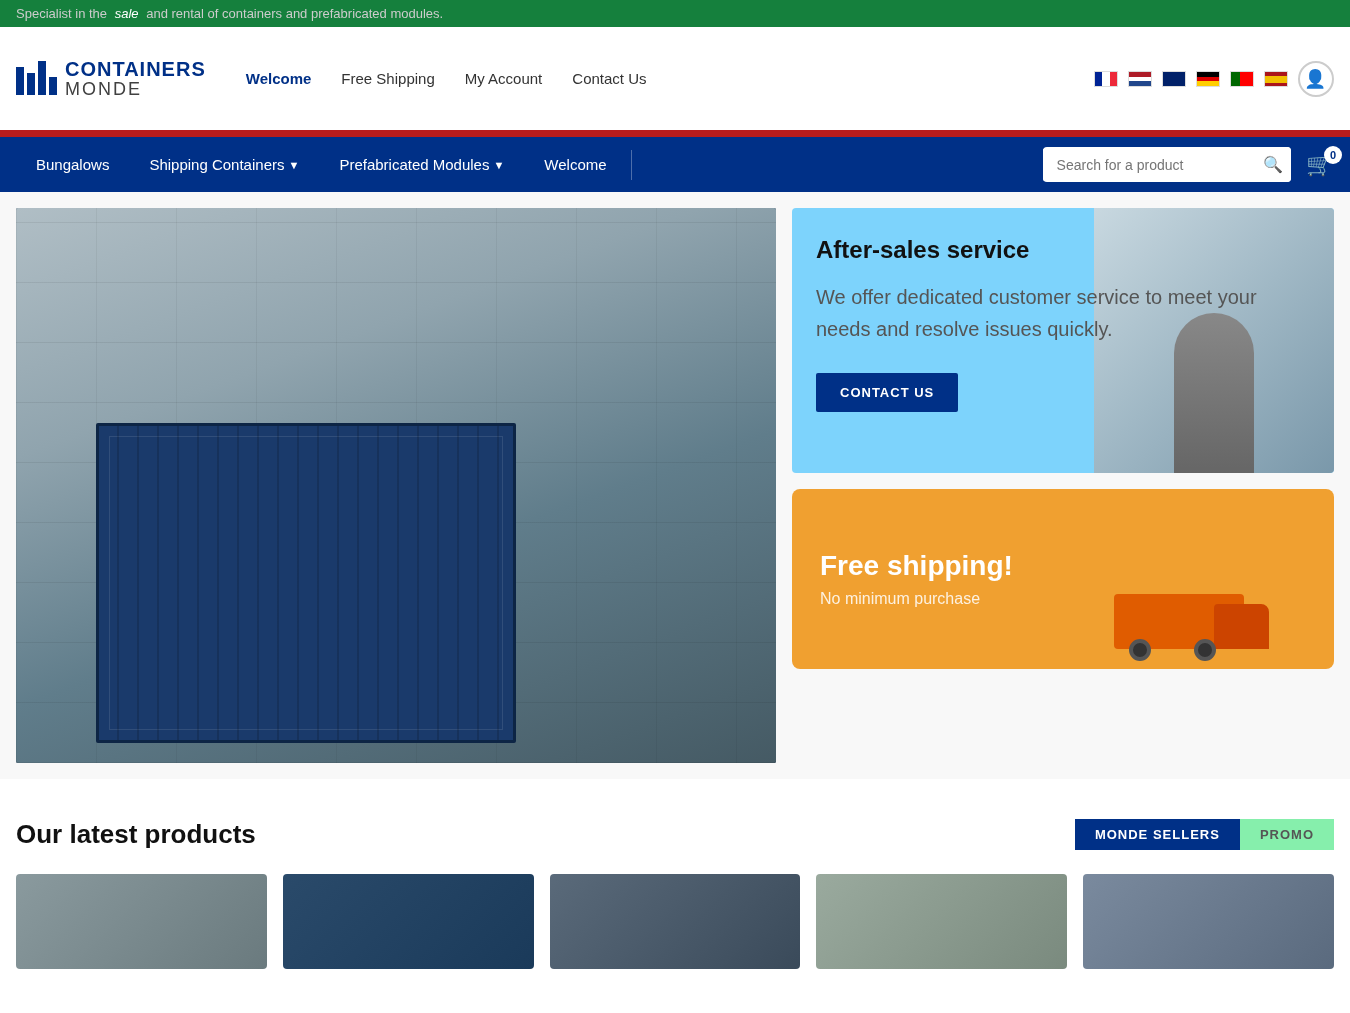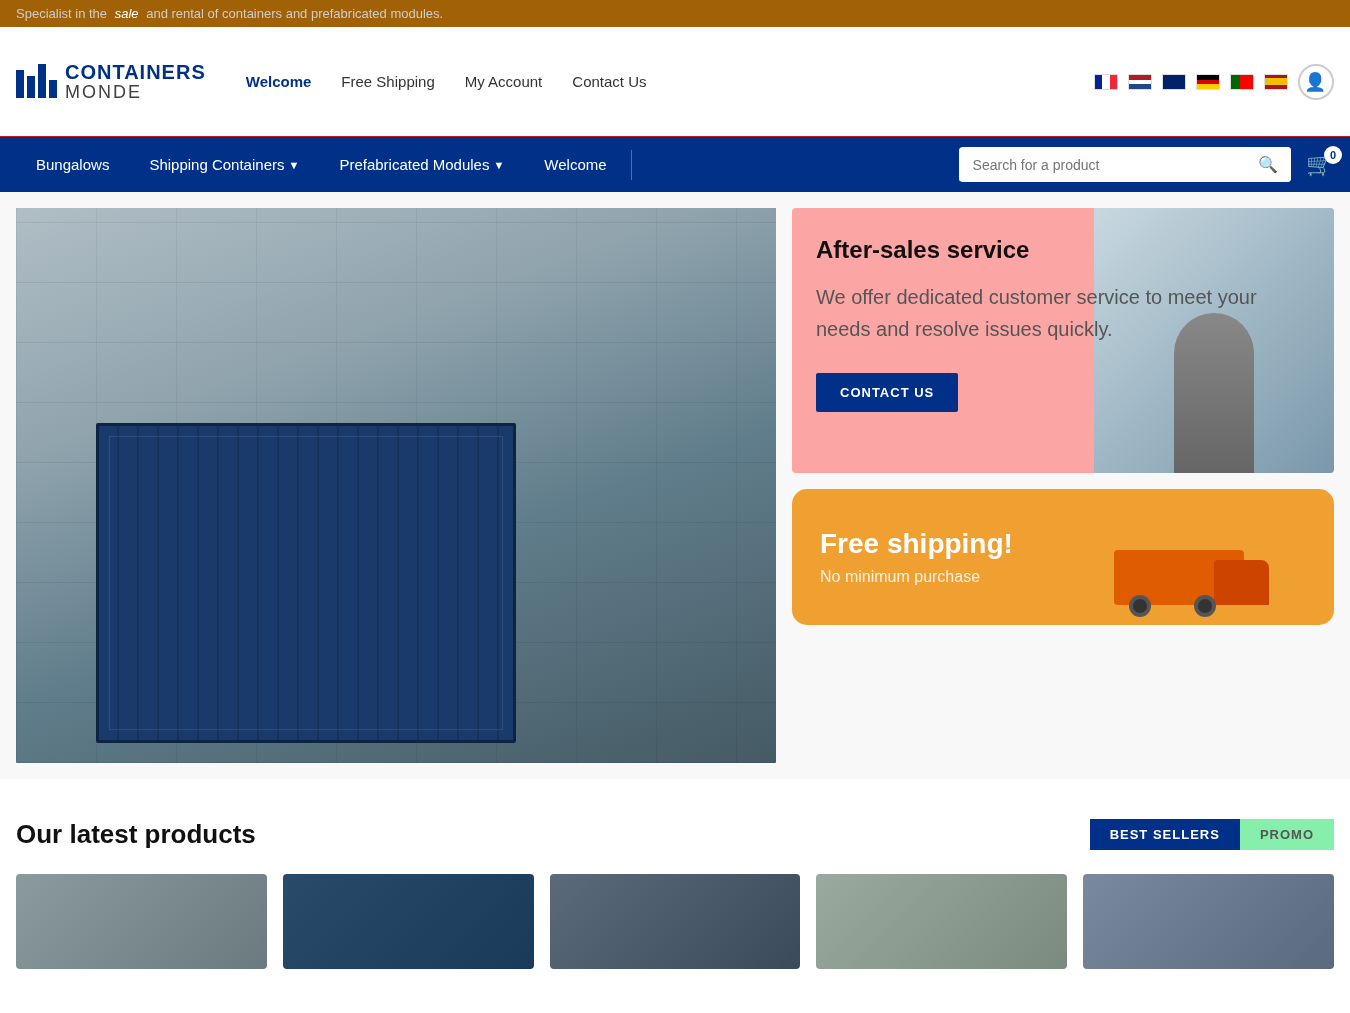--- a/index.html
+++ b/index.html
@@ -1,34 +1,34 @@
 <!DOCTYPE html>
 <html><head>
   <meta charset="utf-8">
   <style>
     * { margin: 0; padding: 0; box-sizing: border-box; }
     body { font-family: Arial, sans-serif; background: #fff; width: 1350px; }
 
     
     .top-banner {
-      background: #a16207;
+      background: #15803d;
       color: #ccc;
       font-size: 13px;
       padding: 6px 16px;
       display: flex;
       align-items: center;
     }
     .top-banner em { font-style: italic; color: #fff; margin: 0 4px; text-align: center; }
 
     
     .header {
       display: flex;
       align-items: center;
       padding: 10px 16px;
-      border-bottom: 1px solid #b91c1c;
+      border-bottom: 7px solid #b91c1c;
       background: #fff;
       height: 110px;
     }
     .logo-area {
       display: flex;
       align-items: center;
       gap: 8px;
       margin-right: 40px;
       text-decoration: none;
     }
@@ -138,21 +138,21 @@
       align-items: center;
       margin-left: auto;
       margin-right: 16px;
     }
     .search-box {
       display: flex;
       align-items: center;
       background: #fff;
       border-radius: 4px;
       overflow: hidden;
-      width: 332px;
+      width: 248px;
     }
     .search-input {
       flex: 1;
       border: none;
       outline: none;
       padding: 8px 14px;
       font-size: 14px;
       color: #999;
     }
     .search-btn {
@@ -257,21 +257,21 @@
     .side-panels {
       flex: 1;
       margin-left: 16px;
       display: flex;
       flex-direction: column;
       gap: 16px;
     }
 
     
     .after-sales-panel {
-      background: #fca5a5;
+      background: #7dd3fc;
       border-radius: 4px;
       overflow: hidden;
       position: relative;
       height: 265px;
       display: flex;
       align-items: flex-start;
     }
     .after-sales-content {
       padding: 28px 24px;
       flex: 1;
@@ -324,24 +324,24 @@
       transform: translateX(-50%);
       width: 80px;
       height: 160px;
       background: linear-gradient(180deg, #888 0%, #666 100%);
       border-radius: 40px 40px 0 0;
     }
 
     
     .free-shipping-panel {
       background: #f0a030;
-      border-radius: 15px;
+      border-radius: 8px;
       overflow: hidden;
       position: relative;
-      height: 136px;
+      height: 180px;
       display: flex;
       align-items: center;
     }
     .free-shipping-content {
       padding: 24px 28px;
       flex: 1;
       z-index: 2;
     }
     .free-shipping-title {
       font-size: 28px;
@@ -567,21 +567,21 @@
       </div>
     </div>
 
   </div>
 </div>
 
 <div class="bottom-section">
   <div class="bottom-header">
     <h2 class="latest-products-title">Our latest products</h2>
     <div class="tab-buttons">
-      <button class="tab-btn active">BEST SELLERS</button>
+      <button class="tab-btn active">MONDE SELLERS</button>
       <button class="tab-btn">PROMO</button>
     </div>
   </div>
 
   <div class="products-row">
     <div class="product-card"></div>
     <div class="product-card"></div>
     <div class="product-card"></div>
     <div class="product-card"></div>
     <div class="product-card"></div>

